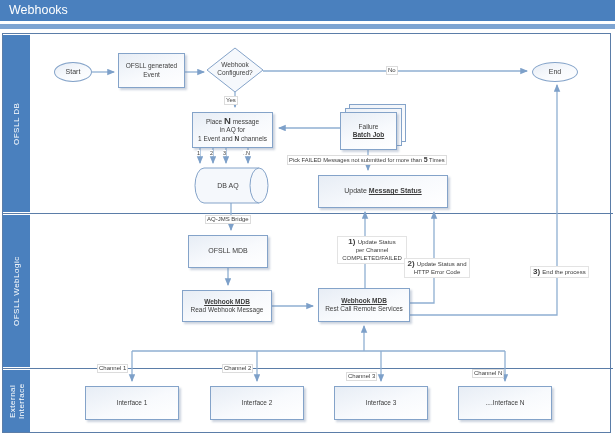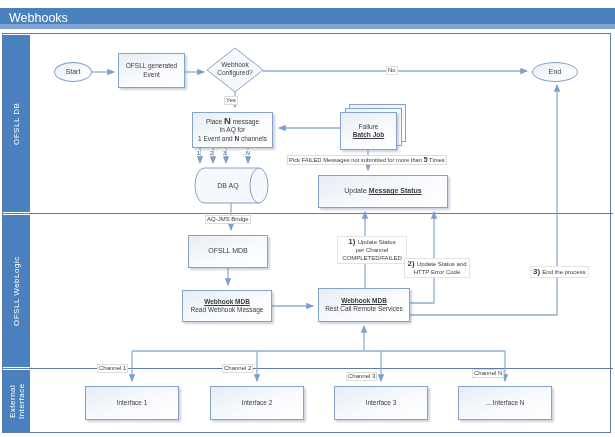--- a/index.html
+++ b/index.html
@@ -1,17 +1,17 @@
 <!DOCTYPE html>
 <html><head>
 <meta charset="utf-8">
 <style>
   html,body{margin:0;padding:0;background:#fff;}
   #stage{position:relative;width:615px;height:437px;font-family:"Liberation Sans",sans-serif;color:#3c3c3c;overflow:hidden;background:#fff;}
-  .titlebar{position:absolute;left:0;top:8px;width:615px;height:21px;background:#4a80be;color:#fff;
+  .titlebar{position:absolute;left:0;top:0;width:615px;height:21px;background:#4a80be;color:#fff;
             font-size:12.5px;line-height:21px;padding-left:9px;box-sizing:border-box;}
   .titlestrip{position:absolute;left:0;top:24px;width:615px;height:5px;background:#7da4d2;}
   .frame{position:absolute;left:2px;top:33px;width:609px;height:400px;border:1.5px solid #5b7da8;box-sizing:border-box;}
   .laneline{position:absolute;left:2px;width:611px;height:0;border-top:1.5px solid #5b7da8;}
   .lanecell{position:absolute;left:3px;width:27px;background:#4a80be;color:#fff;display:flex;align-items:center;justify-content:center;
             writing-mode:vertical-rl;transform:rotate(180deg);font-size:8px;letter-spacing:.5px;text-align:center;line-height:11px;}
   svg.wires{position:absolute;left:0;top:0;z-index:1;}
   .node{position:absolute;z-index:2;box-sizing:border-box;border:1px solid #84a3c9;
         background:linear-gradient(160deg,#e7edf5 0%,#f8fafd 55%,#ffffff 100%);
         box-shadow:1.5px 1.5px 2px rgba(110,130,160,0.35);

